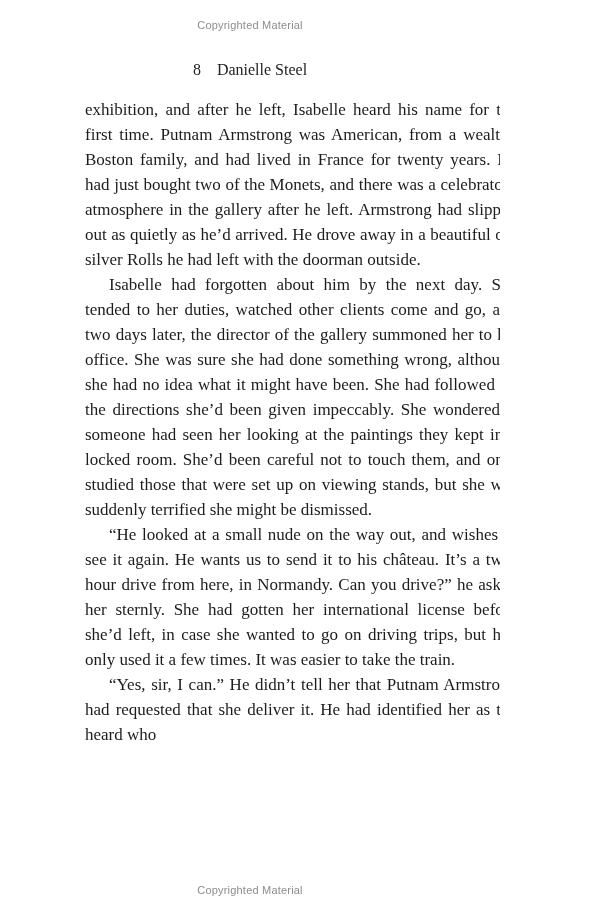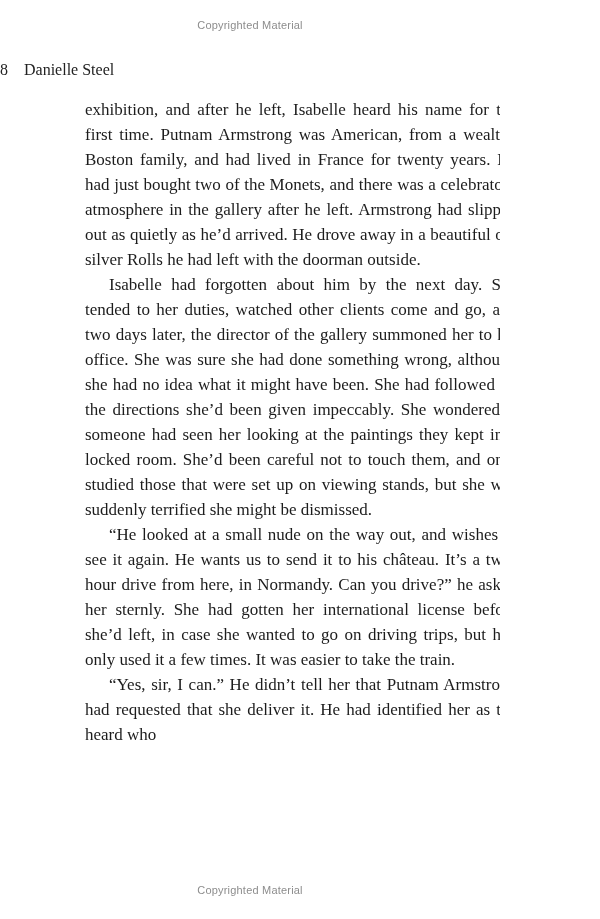--- a/index.html
+++ b/index.html
@@ -26,20 +26,21 @@
     letter-spacing: 0.2px;
     color: #8d8d8d;
   }
   .notice.top { top: 19px; }
   .notice.bottom { top: 884px; }
   .header {
     position: absolute;
     top: 61px;
     left: 0;
     right: 0;
+    text-align: center;
     font-size: 16px;
     color: #222222;
   }
   .header .pagenum {
     margin-right: 16px;
   }
   .body-text {
     position: absolute;
     top: 97px;
     left: 85px;

